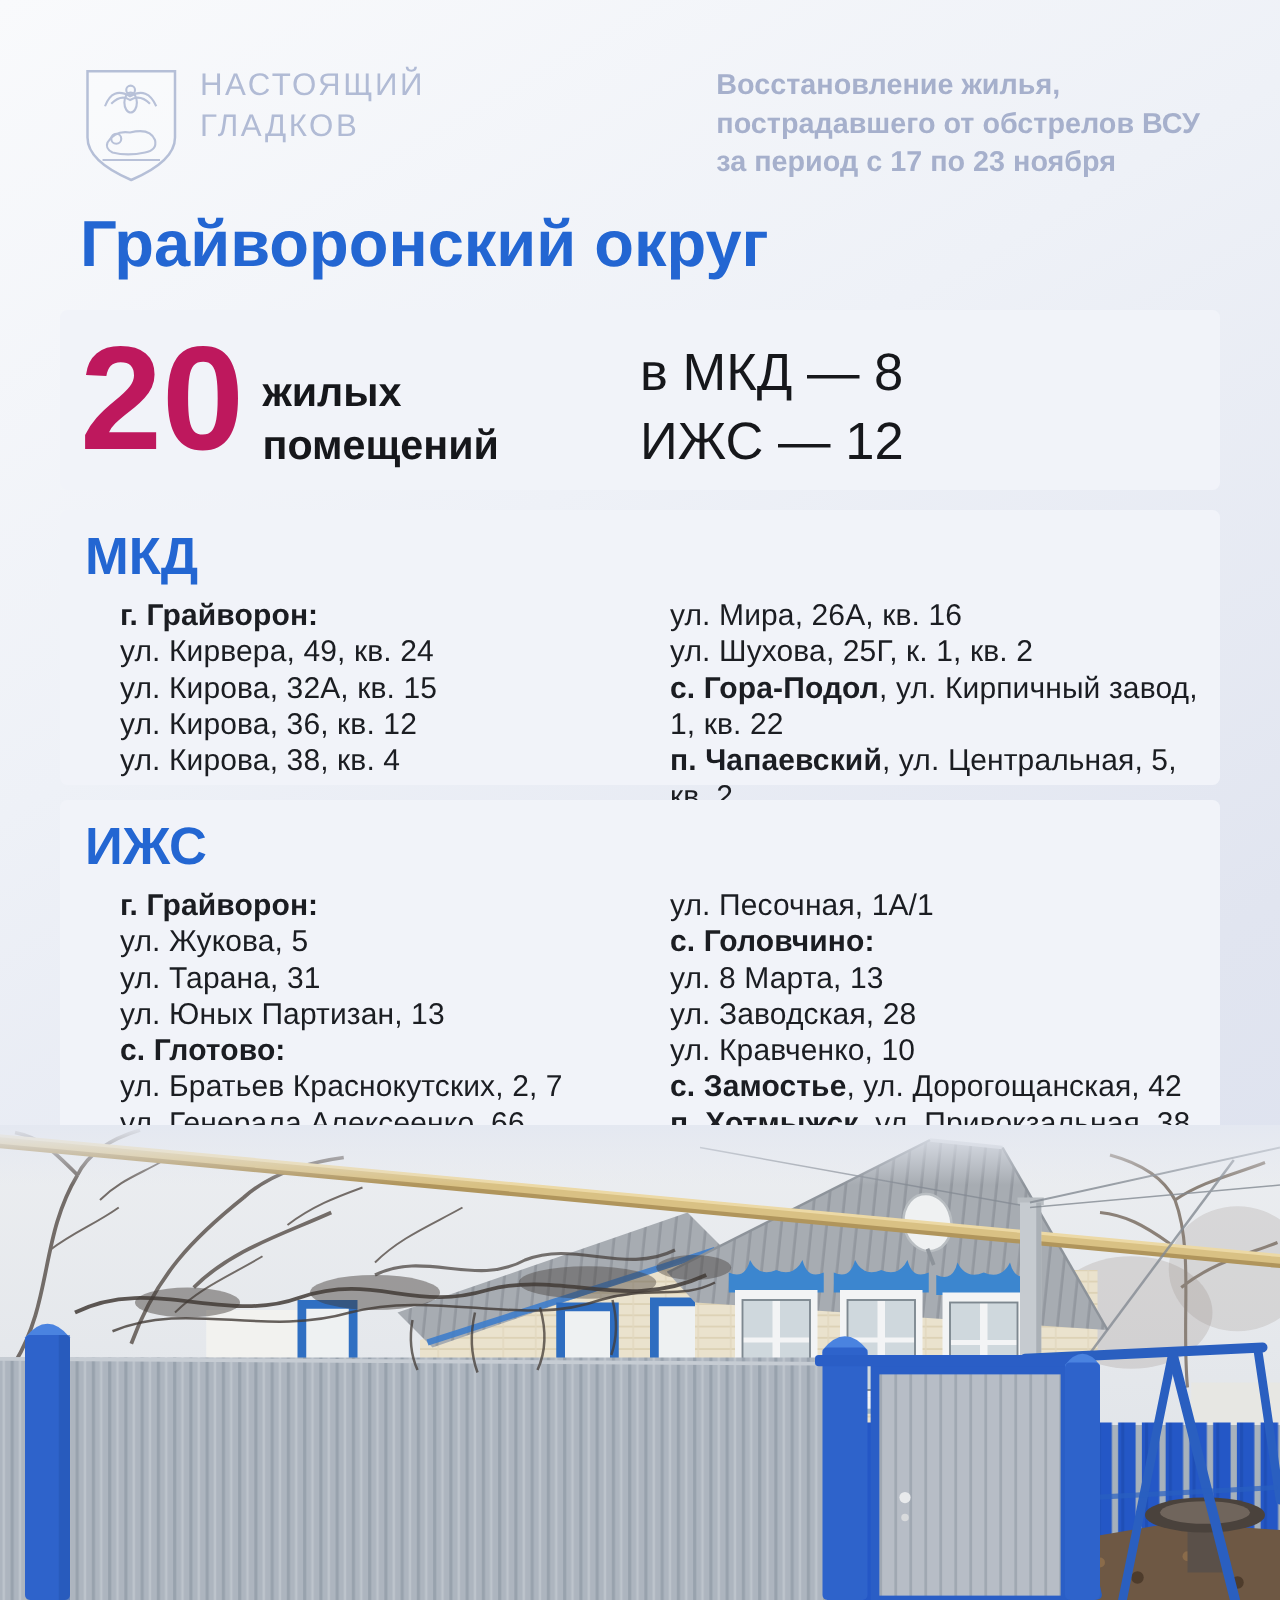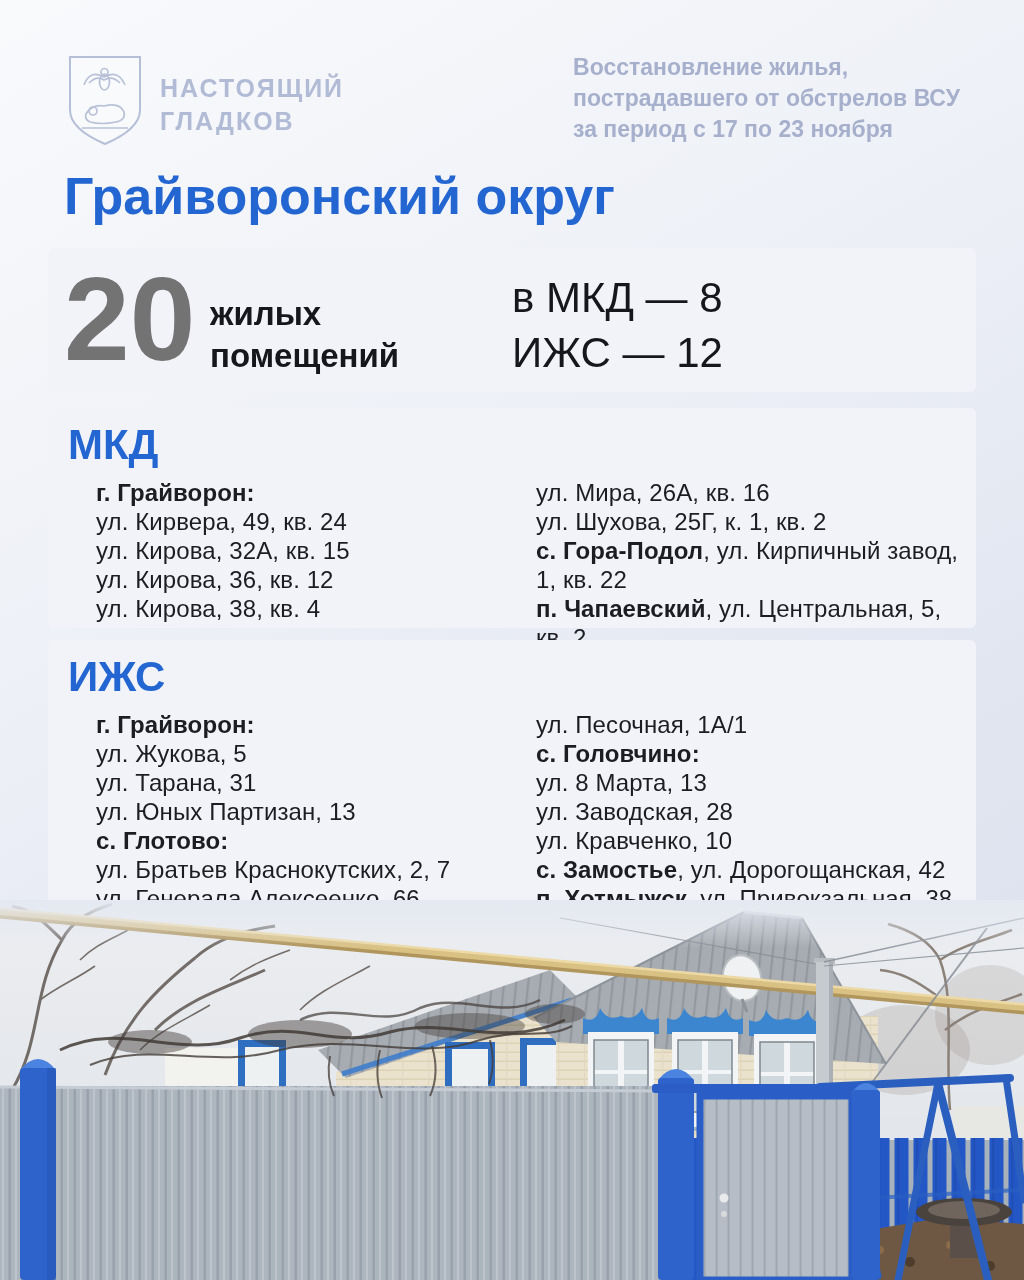--- a/index.html
+++ b/index.html
@@ -4,29 +4,29 @@
 <style>
   html,body{margin:0;padding:0;background:#cfd5e4;}
   .page{
     position:relative;width:1024px;height:1280px;overflow:hidden;
     font-family:"Liberation Sans",sans-serif;color:#1c1e23;
     background:linear-gradient(150deg,#f9fafc 0%,#eef1f7 35%,#e1e5f0 70%,#dbe0ee 100%);
   }
   
   .logo{position:absolute;left:64px;top:52px;display:flex;align-items:flex-start;gap:14px;}
   .logo svg{display:block;}
-  .logo-text{margin-top:20px;font-size:25px;font-weight:700;letter-spacing:2px;
+  .logo-text{margin-top:0;font-size:25px;font-weight:400;letter-spacing:2px;
     line-height:33px;color:#b1bbd5;text-transform:uppercase;}
   .tagline{position:absolute;right:64px;top:52px;text-align:left;
     font-size:23px;font-weight:600;line-height:31px;color:#a6b0cc;}
   .title{position:absolute;left:64px;top:166px;font-size:52px;font-weight:700;color:#2366d2;}
   
   .card{position:absolute;left:48px;width:928px;background:#f1f3f9;border-radius:6px;box-sizing:border-box;}
   .card-summary{top:248px;height:144px;}
-  .big-number{position:absolute;left:16px;top:6px;font-size:118px;line-height:130px;font-weight:700;color:#737373;}
+  .big-number{position:absolute;left:16px;top:6px;font-size:118px;line-height:130px;font-weight:700;color:#be185d;}
   .count-label{position:absolute;left:162px;top:45px;font-size:33px;line-height:42px;font-weight:700;color:#16171b;}
   .breakdown{position:absolute;left:464px;top:22px;font-size:42px;line-height:55px;font-weight:500;color:#16171b;}
   .card-section{padding:12px 8px 0 20px;}
   .card-mkd{top:408px;height:220px;}
   .card-izhs{top:640px;height:272px;}
   .section-title{margin:2px 0 10px 0;font-size:42px;line-height:46px;font-weight:700;color:#2366d2;}
   .cols{display:flex;}
   .col-left{width:440px;flex:0 0 440px;margin-left:28px;}
   .col-right{flex:1;}
   .addr-line{font-size:24px;line-height:29px;color:#1b1d22;letter-spacing:.1px;}

